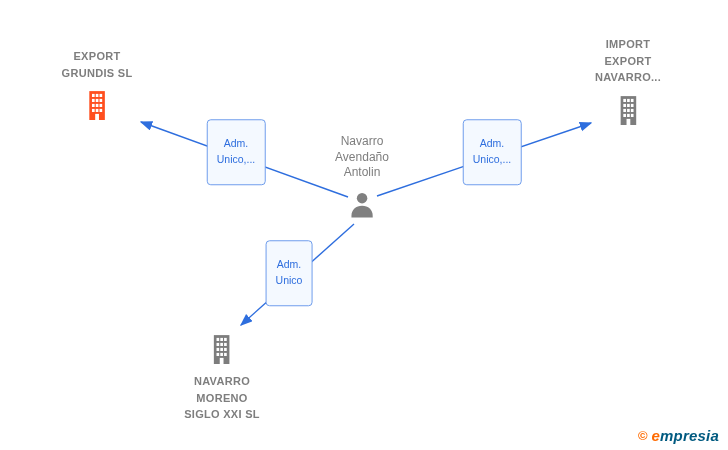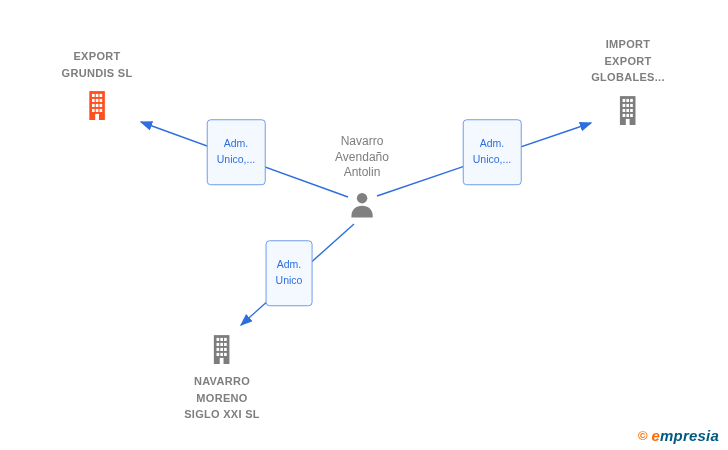--- a/index.html
+++ b/index.html
@@ -114,21 +114,21 @@
           <rect x="14.2" y="17" width="2.4" height="2.8"></rect>
           <rect x="10.3" y="21.5" width="3.4" height="5.5"></rect>
         </g>
       </g>
     </svg>
   </div>
 
   <div class="node" style="left:628px; top:36px;">
     <div class="company-label">IMPORT
 EXPORT
-GLOBALES...</div>
+NAVARRO...</div>
     <svg class="building" viewBox="0 0 24 27" width="27" height="30">
       <g fill="#7d7d7d">
         <rect x="5" y="1" width="14" height="26"></rect>
         <g fill="#ffffff">
           <rect x="7.4" y="3.5" width="2.4" height="2.8"></rect>
           <rect x="10.8" y="3.5" width="2.4" height="2.8"></rect>
           <rect x="14.2" y="3.5" width="2.4" height="2.8"></rect>
           <rect x="7.4" y="8" width="2.4" height="2.8"></rect>
           <rect x="10.8" y="8" width="2.4" height="2.8"></rect>
           <rect x="14.2" y="8" width="2.4" height="2.8"></rect>

